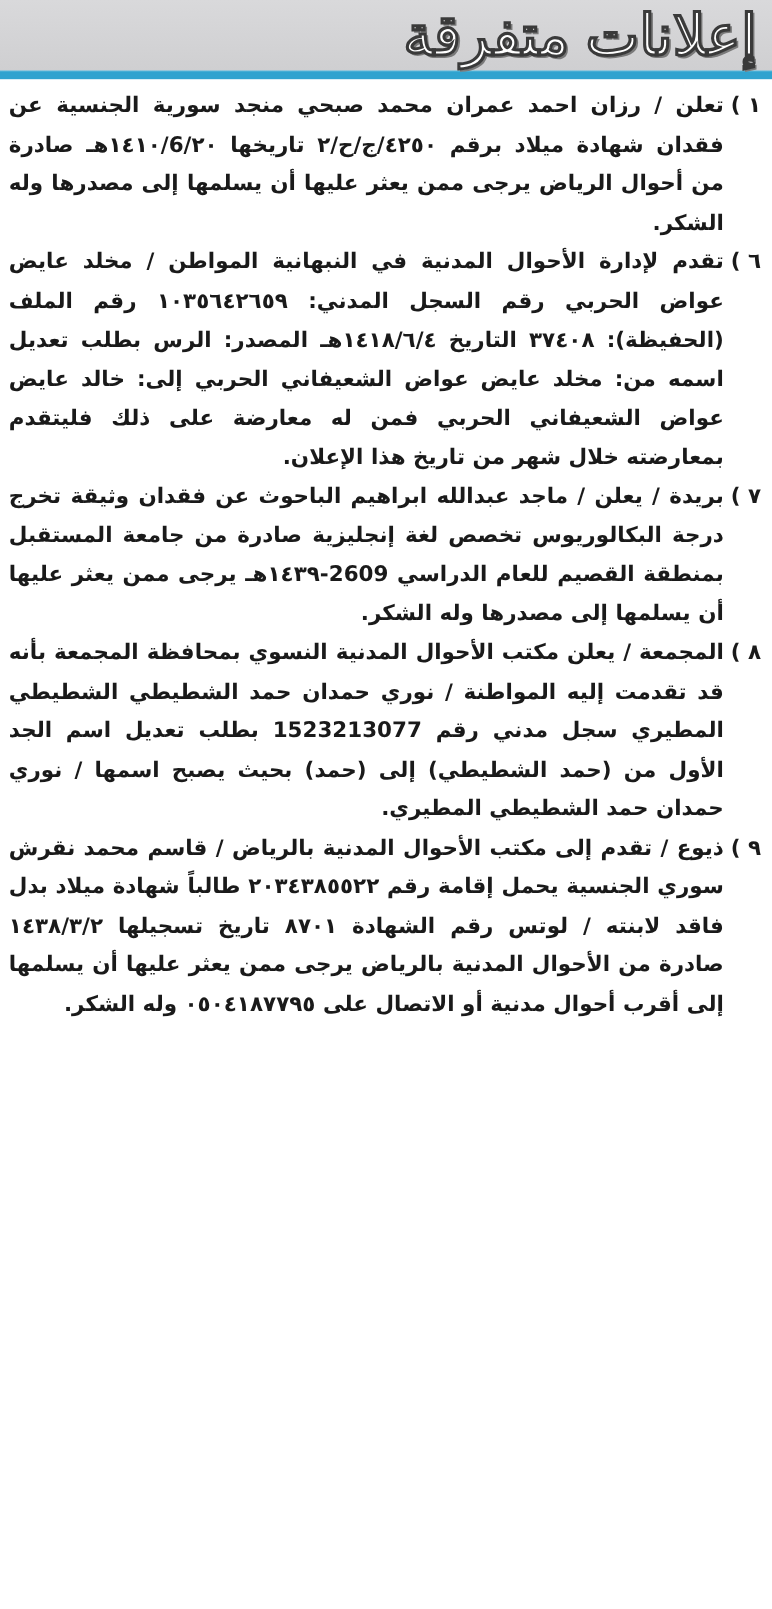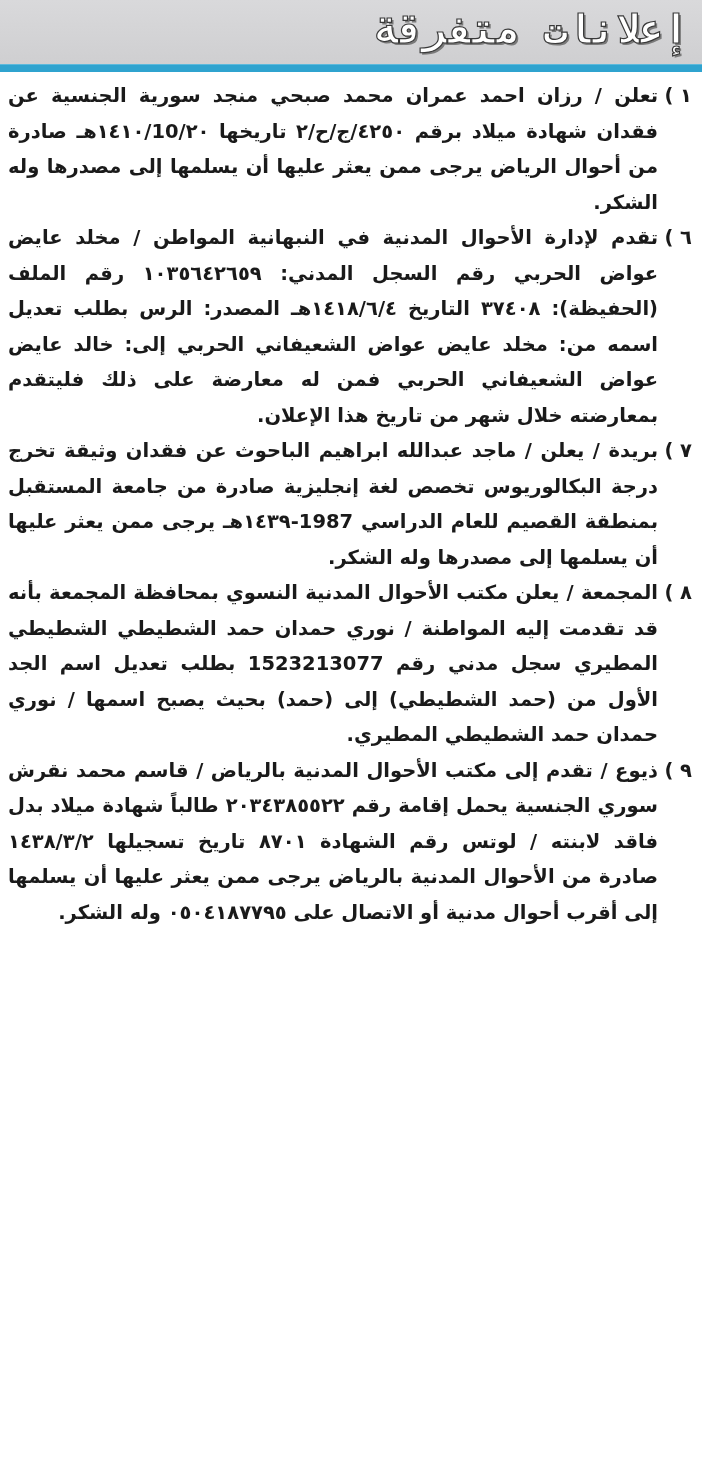--- a/index.html
+++ b/index.html
@@ -21,23 +21,23 @@
     }
     .header {
       height: 64px;
       background: linear-gradient(#d9d9db, #cfcfd1);
       position: relative;
     }
     .header-title {
       position: absolute;
       right: 14px;
       top: 6px;
-      font-family: Liberation Mono, monospace;
+      font-family: Liberation Sans, sans-serif;
       font-weight: bold;
-      font-size: 40px;
+      font-size: 52px;
       line-height: 54px;
       color: #ffffff;
       letter-spacing: 1px;
       -webkit-text-stroke: 1.2px #3a3a3a;
       text-shadow: 2px 2px 0 #7a7a7a;
     }
     .header-rule {
       height: 7px;
       background: #2fa3cf;
       border-top: 1px solid #5cb9dc;
@@ -69,20 +69,20 @@
 <body>
 
 <div class="page">
 
   <div class="header">
     <div class="header-title">إعلانات متفرقة</div>
   </div>
   <div class="header-rule"></div>
 
   <div class="content">
-    <p class="notice"><span class="num">١ )</span><span>تعلن / رزان احمد عمران محمد صبحي منجد سورية الجنسية عن فقدان شهادة ميلاد برقم ٤٢٥٠/ج/ح/٢ تاريخها ١٤١٠/10/٢٠هـ صادرة من أحوال الرياض يرجى ممن يعثر عليها أن يسلمها إلى مصدرها وله الشكر.</span></p>
+    <p class="notice"><span class="num">١ )</span><span>تعلن / رزان احمد عمران محمد صبحي منجد سورية الجنسية عن فقدان شهادة ميلاد برقم ٤٢٥٠/ج/ح/٢ تاريخها ١٤١٠/6/٢٠هـ صادرة من أحوال الرياض يرجى ممن يعثر عليها أن يسلمها إلى مصدرها وله الشكر.</span></p>
     <p class="notice"><span class="num">٦ )</span><span>تقدم لإدارة الأحوال المدنية في النبهانية المواطن / مخلد عايض عواض الحربي رقم السجل المدني: ١٠٣٥٦٤٢٦٥٩ رقم الملف (الحفيظة): ٣٧٤٠٨ التاريخ ١٤١٨/٦/٤هـ المصدر: الرس بطلب تعديل اسمه من: مخلد عايض عواض الشعيفاني الحربي إلى: خالد عايض عواض الشعيفاني الحربي فمن له معارضة على ذلك فليتقدم بمعارضته خلال شهر من تاريخ هذا الإعلان.</span></p>
-    <p class="notice"><span class="num">٧ )</span><span>بريدة / يعلن / ماجد عبدالله ابراهيم الباحوث عن فقدان وثيقة تخرج درجة البكالوريوس تخصص لغة إنجليزية صادرة من جامعة المستقبل بمنطقة القصيم للعام الدراسي 1987-١٤٣٩هـ يرجى ممن يعثر عليها أن يسلمها إلى مصدرها وله الشكر.</span></p>
+    <p class="notice"><span class="num">٧ )</span><span>بريدة / يعلن / ماجد عبدالله ابراهيم الباحوث عن فقدان وثيقة تخرج درجة البكالوريوس تخصص لغة إنجليزية صادرة من جامعة المستقبل بمنطقة القصيم للعام الدراسي 2609-١٤٣٩هـ يرجى ممن يعثر عليها أن يسلمها إلى مصدرها وله الشكر.</span></p>
     <p class="notice"><span class="num">٨ )</span><span>المجمعة / يعلن مكتب الأحوال المدنية النسوي بمحافظة المجمعة بأنه قد تقدمت إليه المواطنة / نوري حمدان حمد الشطيطي الشطيطي المطيري سجل مدني رقم 1523213077 بطلب تعديل اسم الجد الأول من (حمد الشطيطي) إلى (حمد) بحيث يصبح اسمها / نوري حمدان حمد الشطيطي المطيري.</span></p>
     <p class="notice"><span class="num">٩ )</span><span>ذيوع / تقدم إلى مكتب الأحوال المدنية بالرياض / قاسم محمد نقرش سوري الجنسية يحمل إقامة رقم ٢٠٣٤٣٨٥٥٢٢ طالباً شهادة ميلاد بدل فاقد لابنته / لوتس رقم الشهادة ٨٧٠١ تاريخ تسجيلها ١٤٣٨/٣/٢ صادرة من الأحوال المدنية بالرياض يرجى ممن يعثر عليها أن يسلمها إلى أقرب أحوال مدنية أو الاتصال على ٠٥٠٤١٨٧٧٩٥ وله الشكر.</span></p>
   </div>
 
 </div>
 
 </body></html>

